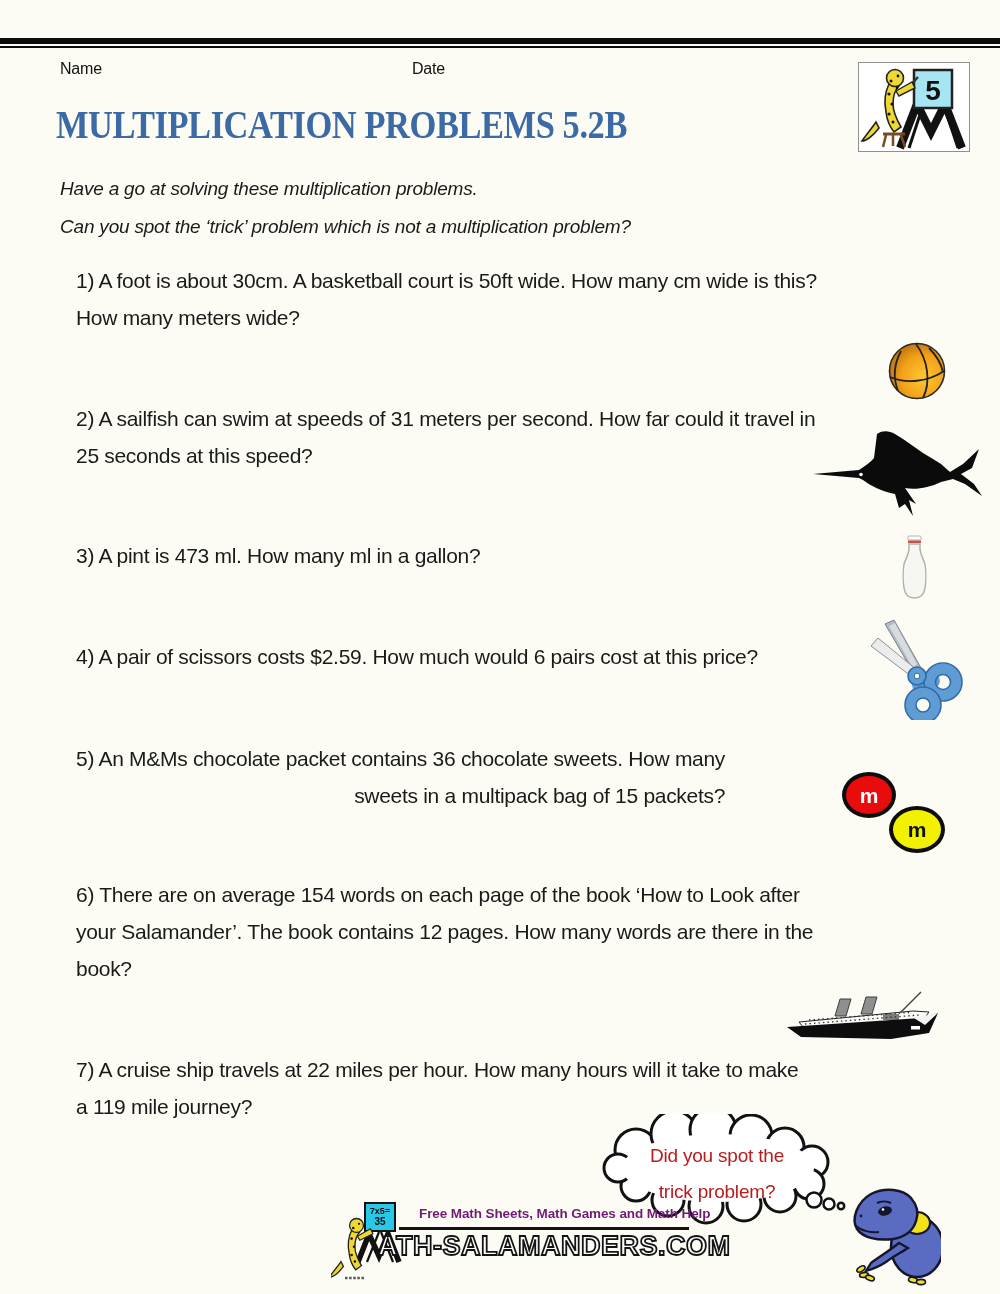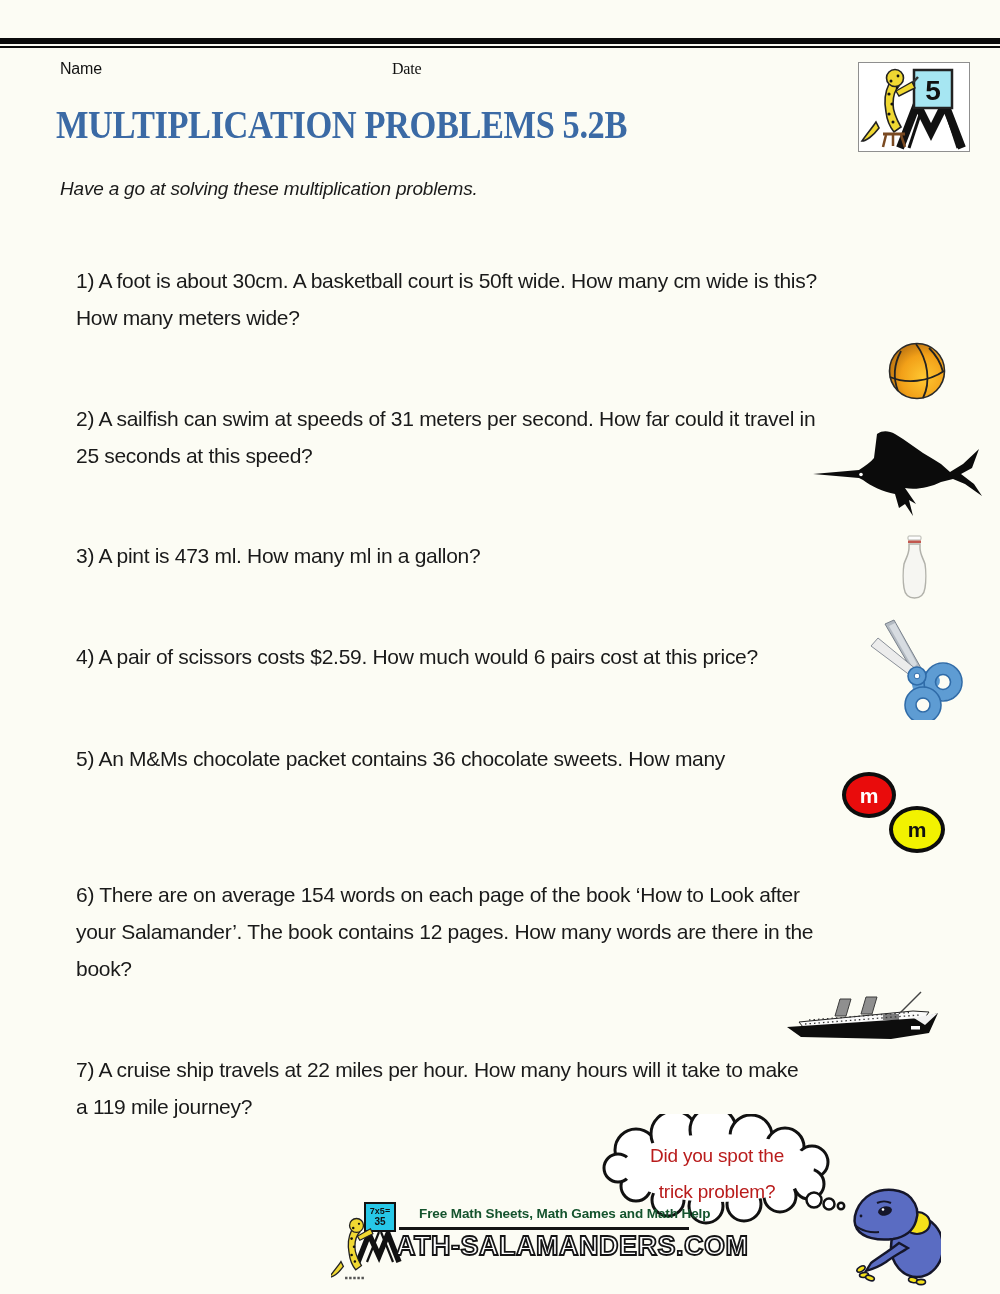--- a/index.html
+++ b/index.html
@@ -6,21 +6,21 @@
   body{font-family:"Liberation Sans",sans-serif;}
   #page{
     position:relative;width:1000px;height:1294px;margin:0 auto;
     background:#fcfcf4;overflow:hidden;color:#1a1a1a;
   }
   .abs{position:absolute;}
   .rule-thick{left:0;top:38px;width:1000px;height:6px;background:#0c0c0c;}
   .rule-thin{left:0;top:46px;width:1000px;height:2px;background:#0c0c0c;}
   .field-label{top:60px;font-size:16px;letter-spacing:-0.2px;color:#111;}
   #name-label{left:60px;}
-  #date-label{left:392px;font-family:Liberation Serif, serif;}
+  #date-label{left:412px;}
   #grade-logo{left:858px;top:62px;width:110px;height:88px;background:#ffffff;border:1.5px solid #8f8f8f;}
   #page-title{
     left:56px;top:100px;font-family:"Liberation Serif",serif;font-weight:600;
     font-size:41px;color:#3b6aa5;letter-spacing:-0.5px;white-space:nowrap;
     transform:scaleX(0.84);transform-origin:left top;
   }
   .intro{left:60px;top:170px;font-size:19px;font-style:italic;line-height:38px;letter-spacing:-0.2px;}
   .problem{left:76px;font-size:21px;line-height:37px;letter-spacing:-0.3px;}
   .pline{display:block;white-space:nowrap;}
   #problem-1{top:262px;}
@@ -34,24 +34,24 @@
     border:4px solid #0d0d0d;border-radius:50%;
     display:flex;align-items:center;justify-content:center;
     font-weight:bold;font-size:21px;line-height:1;
   }
   #mm-red{left:842px;top:772px;width:46px;height:38px;background:#e90c0c;color:#ffffff;}
   #mm-yellow{left:889px;top:806px;width:48px;height:39px;background:#f2f200;color:#111;}
   #bubble-text{
     left:612px;top:1138px;width:210px;text-align:center;
     font-size:19px;line-height:36px;letter-spacing:-0.2px;color:#b91c1c;
   }
-  #footer-tagline{left:419px;top:1206px;font-size:13.5px;font-weight:bold;letter-spacing:-0.1px;color:#14532d;white-space:nowrap;}
+  #footer-tagline{left:419px;top:1206px;font-size:13.5px;font-weight:bold;letter-spacing:-0.1px;color:#701a75;white-space:nowrap;}
   #footer-divider{left:399px;top:1227px;width:290px;height:3px;background:#141414;}
   #footer-site{
-    left:396px;top:1231px;font-size:27px;font-weight:bold;letter-spacing:0.5px;white-space:nowrap;
+    left:378px;top:1231px;font-size:27px;font-weight:bold;letter-spacing:0.5px;white-space:nowrap;
     color:#8b5cf6;-webkit-text-fill-color:#ffffff;-webkit-text-stroke:1.8px #141414;
   }
   svg text{font-family:"Liberation Sans",sans-serif;}
 </style>
 </head>
 <body>
 
 <div id="page">
 
   <div class="abs rule-thick"></div>
@@ -88,38 +88,40 @@
         <path d="M24,70 L46,70" stroke="#7a4a22" stroke-width="3"></path>
         <path d="M27,71 L24,83 M42,71 L46,83 M34,71 L34,82" stroke="#7a4a22" stroke-width="2.5"></path>
       </g>
     </svg>
   </div>
 
   <div class="abs" id="page-title">MULTIPLICATION PROBLEMS 5.2B</div>
 
   <div class="abs intro">
     <span class="pline">Have a go at solving these multiplication problems.</span>
+    <span class="pline">Can you spot the ‘trick’ problem which is not a multiplication problem?</span>
   </div>
 
   <div class="abs problem" id="problem-1">
     <span class="pline">1) A foot is about 30cm. A basketball court is 50ft wide. How many cm wide is this?</span>
     <span class="pline">How many meters wide?</span>
   </div>
   <div class="abs problem" id="problem-2">
     <span class="pline">2) A sailfish can swim at speeds of 31 meters per second. How far could it travel in</span>
     <span class="pline">25 seconds at this speed?</span>
   </div>
   <div class="abs problem" id="problem-3">
     <span class="pline">3) A pint is 473 ml. How many ml in a gallon?</span>
   </div>
   <div class="abs problem" id="problem-4">
     <span class="pline">4) A pair of scissors costs $2.59. How much would 6 pairs cost at this price?</span>
   </div>
   <div class="abs problem" id="problem-5">
     <span class="pline">5) An M&amp;Ms chocolate packet contains 36 chocolate sweets. How many</span>
+    <span class="pline">sweets in a multipack bag of 15 packets?</span>
   </div>
   <div class="abs problem" id="problem-6">
     <span class="pline">6) There are on average 154 words on each page of the book ‘How to Look after</span>
     <span class="pline">your Salamander’. The book contains 12 pages. How many words are there in the</span>
     <span class="pline">book?</span>
   </div>
   <div class="abs problem" id="problem-7">
     <span class="pline">7)  A cruise ship travels at 22 miles per hour. How many hours will it take to make</span>
     <span class="pline">a 119 mile journey?</span>
   </div>

